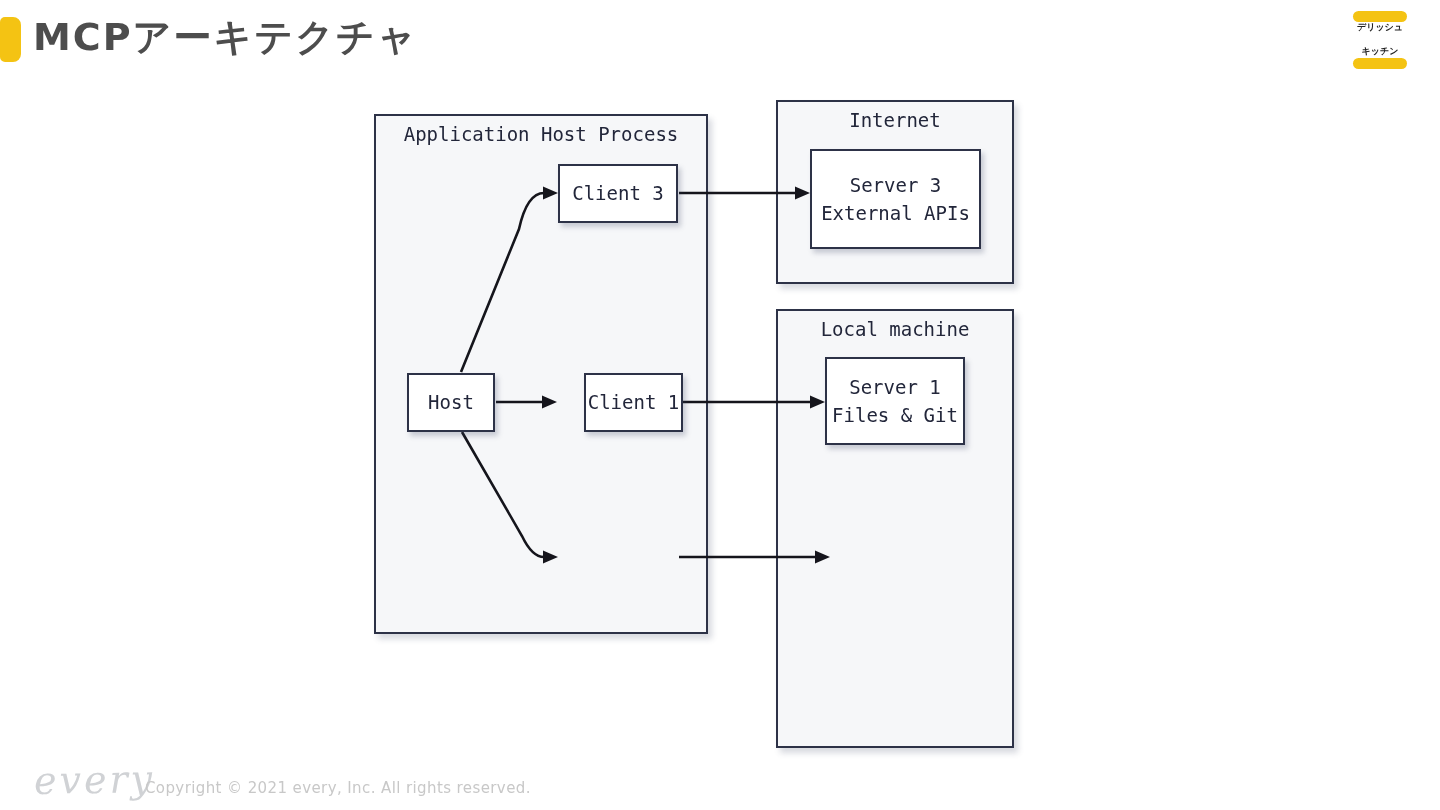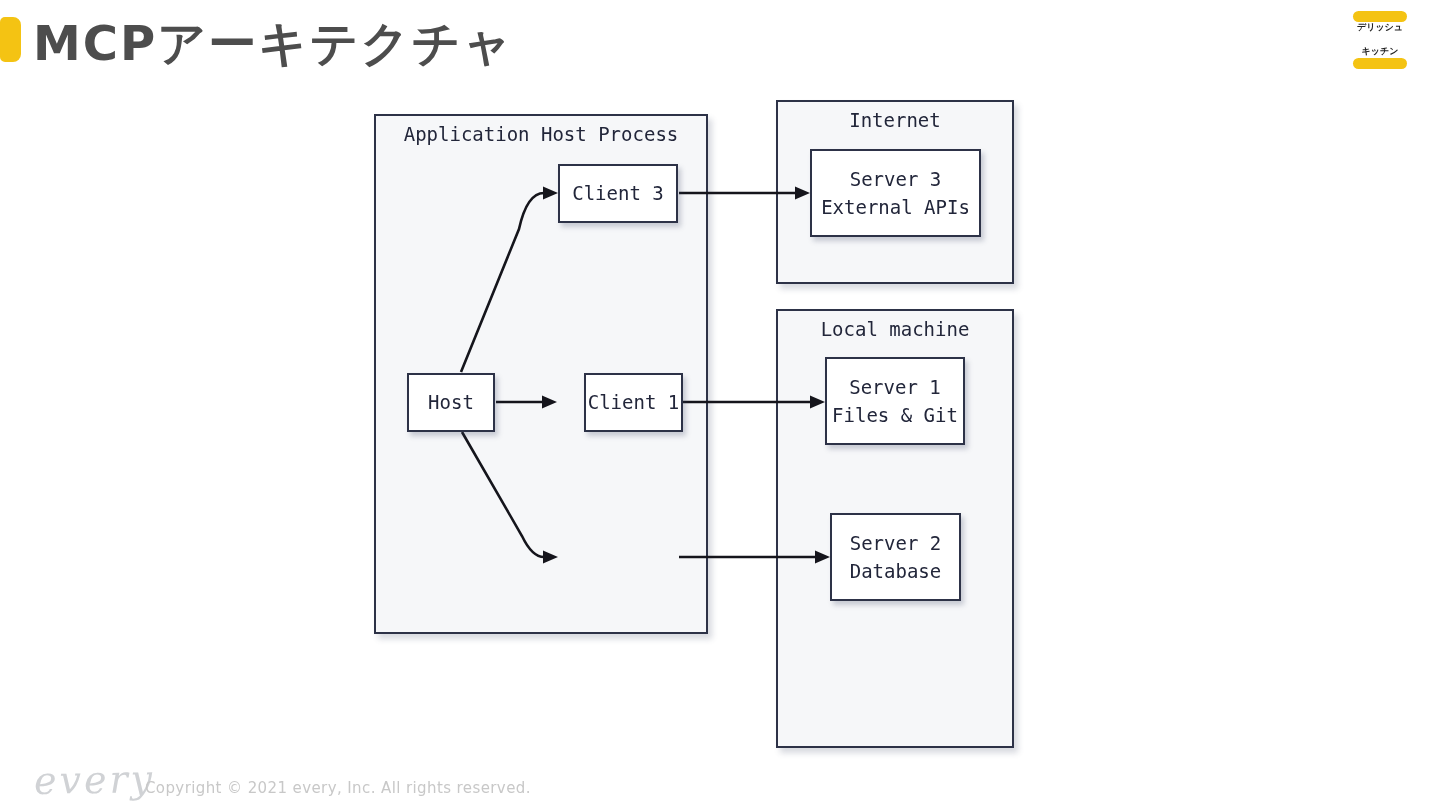--- a/index.html
+++ b/index.html
@@ -11,21 +11,21 @@
   }
   .slide { position:absolute; inset:0; width:1440px; height:810px; }
 
   
   .title-accent {
     position:absolute; left:0; top:17px; width:21px; height:45px;
     background:#F4C313; border-radius:5px 8px 8px 5px;
   }
   .page-title {
     position:absolute; left:33px; top:12px; margin:0;
-    font-size:48px; font-weight:bold; color:#4d4d4d; letter-spacing:2px;
+    font-size:38px; font-weight:bold; color:#4d4d4d; letter-spacing:2px;
     white-space:nowrap;
   }
 
   
   .badge {
     position:absolute; left:1353px; top:11px; width:54px; height:58px;
     display:flex; flex-direction:column; justify-content:space-between;
   }
   .badge-bar { height:13px; background:#F4C313; border-radius:7px; }
   .badge-text {
@@ -55,21 +55,21 @@
     z-index:3; white-space:nowrap;
   }
   #box-app      { left:374px; top:114px; width:334px; height:520px; }
   #box-internet { left:776px; top:100px; width:238px; height:184px; }
   #box-local    { left:776px; top:309px; width:238px; height:439px; }
 
   #node-host    { left:407px; top:373px; width:88px;  height:59px; }
   #node-client3 { left:558px; top:164px; width:120px; height:59px; }
   #node-client1 { left:584px; top:373px; width:99px; height:59px; }
   #node-client2 { left:558px; top:528px; width:120px; height:59px; }
-  #node-server3 { left:810px; top:149px; width:171px; height:88px; }
+  #node-server3 { left:810px; top:149px; width:171px; height:100px; }
   #node-server1 { left:825px; top:357px; width:140px; height:88px; }
   #node-server2 { left:830px; top:513px; width:131px; height:88px; }
 
   svg.arrows {
     position:absolute; left:0; top:0; width:1440px; height:810px;
     pointer-events:none; z-index:2;
   }
   svg.arrows path, svg.arrows line { stroke:#15151c; stroke-width:2.6; fill:none; }
   svg.arrows polygon { fill:#15151c; stroke:none; }
 
@@ -155,21 +155,17 @@
     <span>Client 1</span>
   </div>
   <div class="node-box" id="node-server3">
     <span>Server 3</span>
     <span>External APIs</span>
   </div>
   <div class="node-box" id="node-server1">
     <span>Server 1</span>
     <span>Files &amp; Git</span>
   </div>
-  <div class="node-box" id="node-server2">
-    <span>Server 2</span>
-    <span>Database</span>
-  </div>
 
   <div class="every-logo">every</div>
   <div class="copyright">Copyright © 2021 every, Inc. All rights reserved.</div>
 
 </div>
 
 </body></html>

